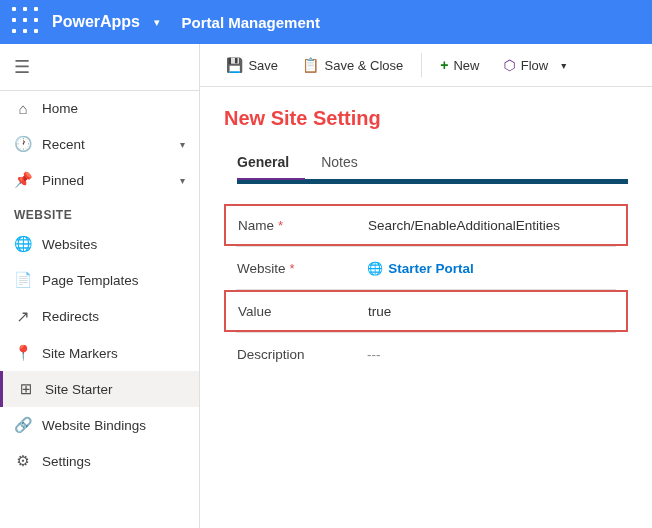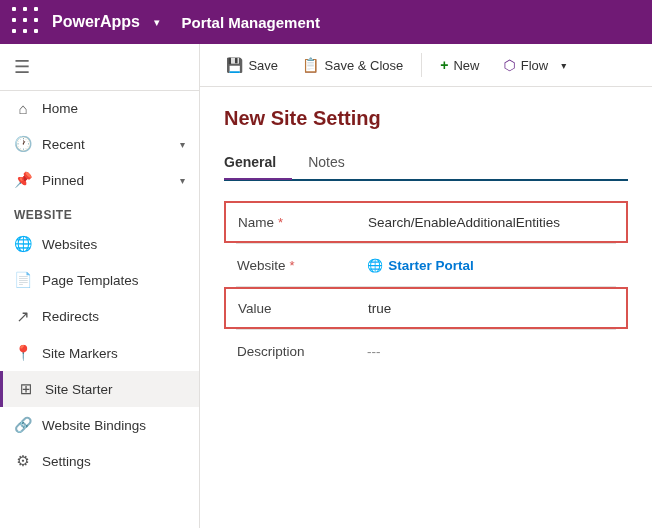--- a/index.html
+++ b/index.html
@@ -1,20 +1,20 @@
 <!DOCTYPE html>
 <html><head>
   <meta charset="utf-8">
   <style>
     * { box-sizing: border-box; margin: 0; padding: 0; }
     body { font-family: 'Segoe UI', Arial, sans-serif; font-size: 14px; color: #333; background: #f3f2f1; width: 652px; height: 528px; overflow: hidden; }
 
     
     .top-bar {
-      background: #701a75;
+      background: #3b82f6;
       color: white;
       height: 44px;
       display: flex;
       align-items: center;
       padding: 0 12px;
       gap: 10px;
     }
     .top-bar-grid {
       display: grid;
       grid-template-columns: repeat(3,8px);
@@ -161,30 +161,31 @@
 
     
     .page-content {
       padding: 20px 24px;
       flex: 1;
       overflow-y: auto;
     }
     .page-title {
       font-size: 20px;
       font-weight: 600;
-      color: #7f1d1d;
+      color: #ef4444;
       margin-bottom: 16px;
     }
 
     
     .tabs {
       display: flex;
       gap: 0;
-      border-bottom: 2px solid #0c4a6e;
+      border-bottom: 5px solid #0c4a6e;
       margin-bottom: 20px;
+      margin-left: 13px;
     }
     .tab {
       padding: 8px 16px;
       font-size: 14px;
       cursor: pointer;
       color: #555;
       border-bottom: 2px solid transparent;
       margin-bottom: -1px;
     }
     .tab.active {

